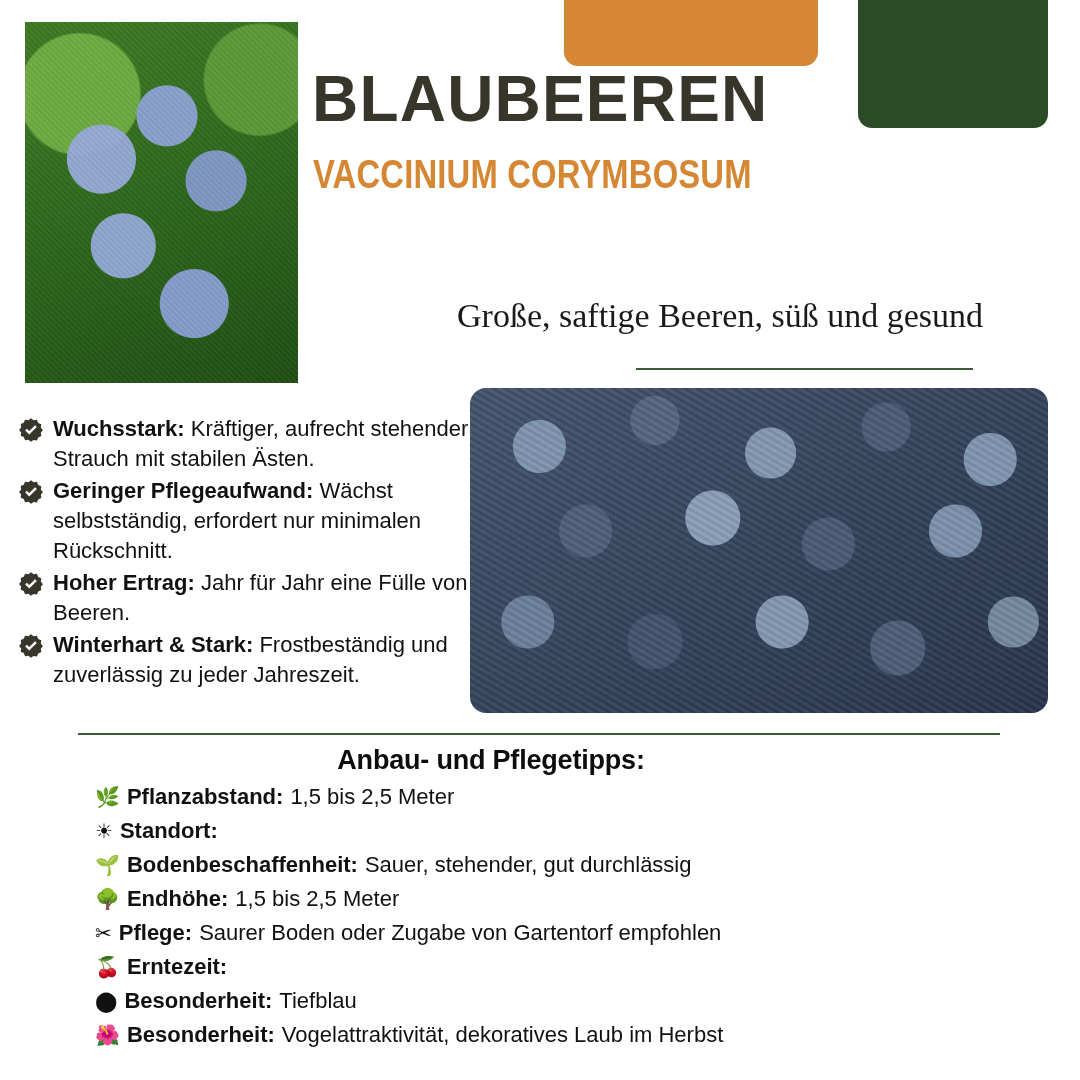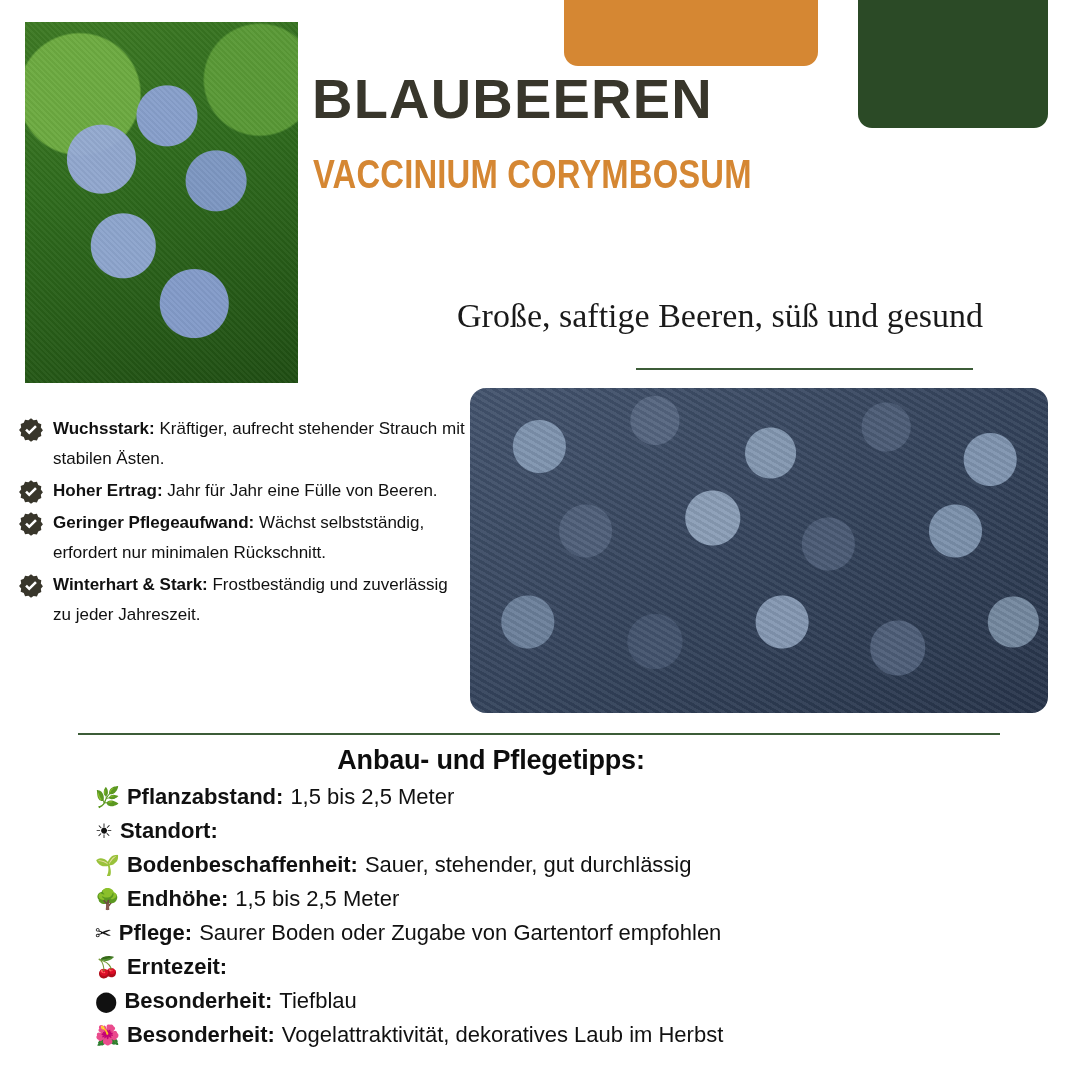--- a/index.html
+++ b/index.html
@@ -37,21 +37,21 @@
   }
   .hero-photo .grain{
     position:absolute; inset:0;
     background:
       repeating-linear-gradient(45deg, rgba(255,255,255,.035) 0 2px, rgba(0,0,0,.035) 2px 4px);
   }
 
   
   .title{
     position:absolute; left:312px; top:70px;
-    font-size:56px; line-height:58px; font-weight:700;
+    font-size:64px; line-height:58px; font-weight:700;
     letter-spacing:1.2px; color:#38362b;
     font-family:"Liberation Sans", sans-serif;
   }
   .subtitle{
     position:absolute; left:313px; top:152px;
     font-size:41px; line-height:44px; font-weight:700;
     letter-spacing:0.2px; color:#d58733;
     transform:scaleX(.80); transform-origin:left top;
     white-space:nowrap;
     font-family:"Liberation Sans", sans-serif;
@@ -100,21 +100,21 @@
   .features{
     position:absolute; left:18px; top:414px; width:452px;
   }
   .feature{
     display:flex; align-items:flex-start; gap:9px; margin-bottom:2px;
   }
   .badge-check{
     flex:0 0 auto; width:26px; height:26px; margin-top:3px;
   }
   .feature-text{
-    font-size:17px; line-height:30px; color:#111;
+    font-size:22px; line-height:30px; color:#111;
     font-family:"Liberation Sans", sans-serif;
   }
   .feature-text b{ font-weight:700; }
 
   
   .bottom-rule{
     position:absolute; left:78px; top:733px; width:922px; height:2px;
     background:#3c5c38;
   }
   .tips-heading{
@@ -166,30 +166,30 @@
     <div class="feature-text">
       <b>Wuchsstark:</b><span> Kräftiger, aufrecht stehender Strauch mit stabilen Ästen.</span>
     </div>
   </div>
   <div class="feature">
     <svg class="badge-check" viewBox="0 0 32 32">
       <path fill="#38362b" d="M16 1.5l3.2 2.6 4.1-.6 1.6 3.8 3.8 1.6-.6 4.1 2.6 3.2-2.6 3.2.6 4.1-3.8 1.6-1.6 3.8-4.1-.6L16 30.5l-3.2-2.6-4.1.6-1.6-3.8-3.8-1.6.6-4.1L1.3 16l2.6-3.2-.6-4.1 3.8-1.6 1.6-3.8 4.1.6z"></path>
       <path fill="#ffffff" d="M13.8 21.6l-5-5 2.2-2.2 2.8 2.8 7.2-7.2 2.2 2.2z"></path>
     </svg>
     <div class="feature-text">
+      <b>Geringer Pflegeaufwand:</b><span> Wächst selbstständig, erfordert nur minimalen Rückschnitt.</span>
+    </div>
+  </div>
+  <div class="feature">
+    <svg class="badge-check" viewBox="0 0 32 32">
+      <path fill="#38362b" d="M16 1.5l3.2 2.6 4.1-.6 1.6 3.8 3.8 1.6-.6 4.1 2.6 3.2-2.6 3.2.6 4.1-3.8 1.6-1.6 3.8-4.1-.6L16 30.5l-3.2-2.6-4.1.6-1.6-3.8-3.8-1.6.6-4.1L1.3 16l2.6-3.2-.6-4.1 3.8-1.6 1.6-3.8 4.1.6z"></path>
+      <path fill="#ffffff" d="M13.8 21.6l-5-5 2.2-2.2 2.8 2.8 7.2-7.2 2.2 2.2z"></path>
+    </svg>
+    <div class="feature-text">
       <b>Hoher Ertrag:</b><span> Jahr für Jahr eine Fülle von Beeren.</span>
-    </div>
-  </div>
-  <div class="feature">
-    <svg class="badge-check" viewBox="0 0 32 32">
-      <path fill="#38362b" d="M16 1.5l3.2 2.6 4.1-.6 1.6 3.8 3.8 1.6-.6 4.1 2.6 3.2-2.6 3.2.6 4.1-3.8 1.6-1.6 3.8-4.1-.6L16 30.5l-3.2-2.6-4.1.6-1.6-3.8-3.8-1.6.6-4.1L1.3 16l2.6-3.2-.6-4.1 3.8-1.6 1.6-3.8 4.1.6z"></path>
-      <path fill="#ffffff" d="M13.8 21.6l-5-5 2.2-2.2 2.8 2.8 7.2-7.2 2.2 2.2z"></path>
-    </svg>
-    <div class="feature-text">
-      <b>Geringer Pflegeaufwand:</b><span> Wächst selbstständig, erfordert nur minimalen Rückschnitt.</span>
     </div>
   </div>
   <div class="feature">
     <svg class="badge-check" viewBox="0 0 32 32">
       <path fill="#38362b" d="M16 1.5l3.2 2.6 4.1-.6 1.6 3.8 3.8 1.6-.6 4.1 2.6 3.2-2.6 3.2.6 4.1-3.8 1.6-1.6 3.8-4.1-.6L16 30.5l-3.2-2.6-4.1.6-1.6-3.8-3.8-1.6.6-4.1L1.3 16l2.6-3.2-.6-4.1 3.8-1.6 1.6-3.8 4.1.6z"></path>
       <path fill="#ffffff" d="M13.8 21.6l-5-5 2.2-2.2 2.8 2.8 7.2-7.2 2.2 2.2z"></path>
     </svg>
     <div class="feature-text">
       <b>Winterhart &amp; Stark:</b><span> Frostbeständig und zuverlässig zu jeder Jahreszeit.</span>
     </div>

